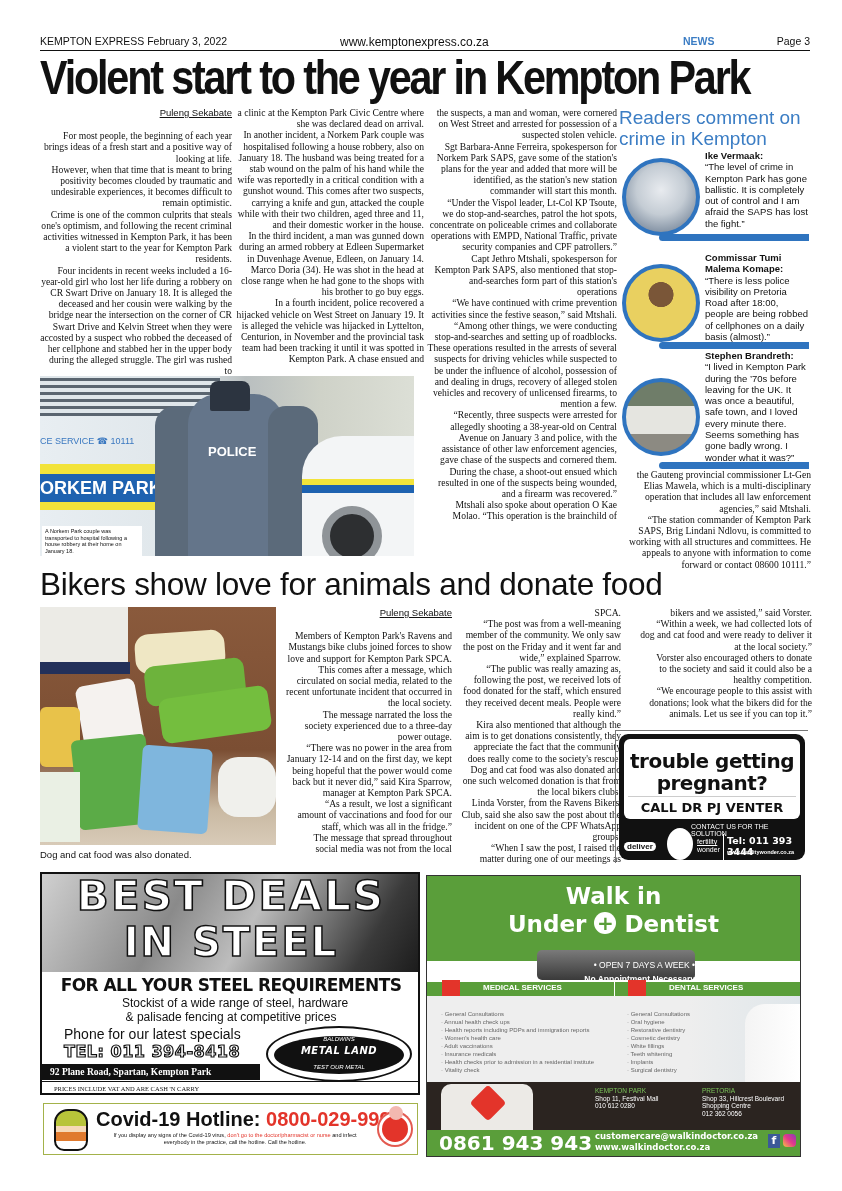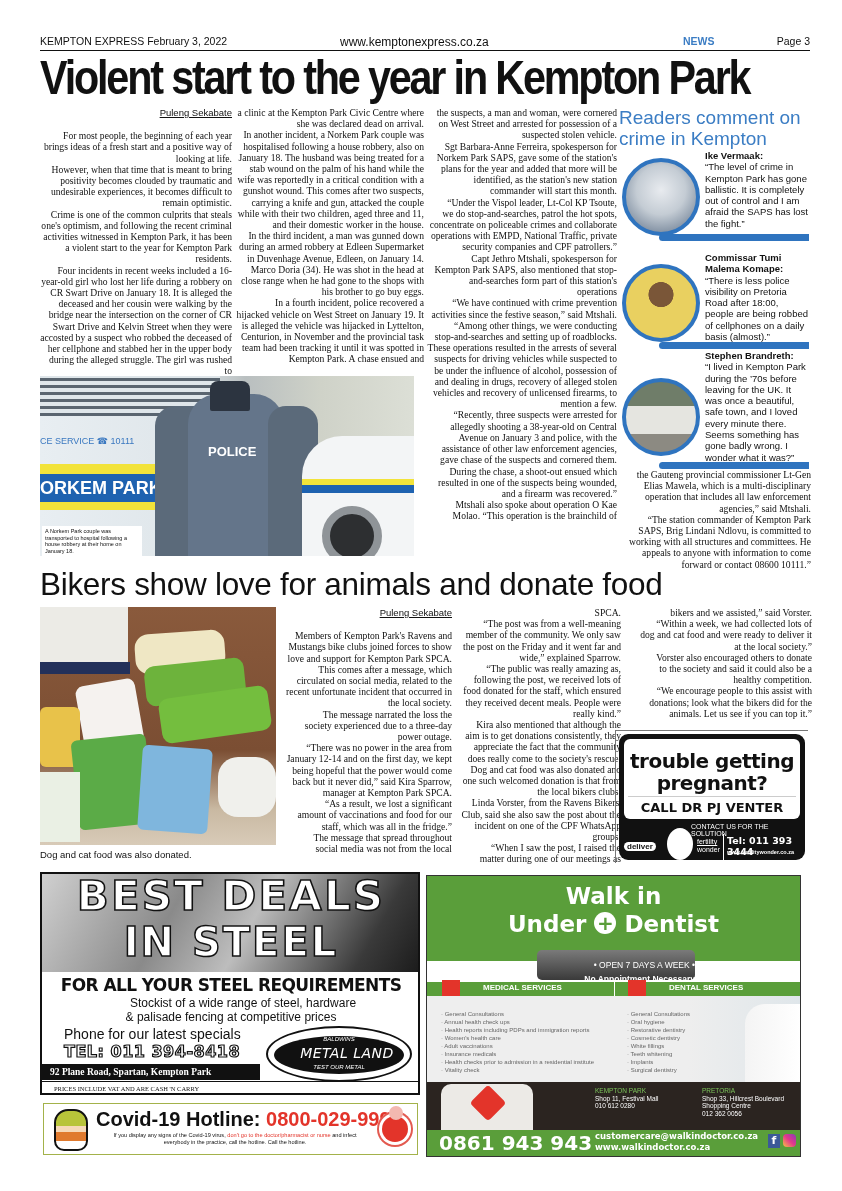--- a/index.html
+++ b/index.html
@@ -167,30 +167,30 @@
     <div style="position:absolute;left:108px;top:101px;color:#fff;font-family:'DejaVu Sans',sans-serif;font-weight:bold;font-size:9.5px">Tel: 011 393 3444</div>
     <div style="position:absolute;left:108px;top:115px;color:#fff;font-family:'Liberation Sans',sans-serif;font-weight:bold;font-size:5.5px">www.fertilitywonder.co.za</div>
   </div>
 </div>
 
 <div class="ad" style="left:40px;top:872px;width:380px;height:223px;border:2px solid #111;background:#fff;overflow:hidden">
   <div style="position:absolute;left:0;top:0;right:0;height:98px;background:linear-gradient(120deg,#d0d0d0 0,#8a8a8a 35%,#bdbdbd 55%,#3a3a3a 85%,#1c1c1c 100%)"></div>
   <div style="position:absolute;left:0;top:0;width:378px;text-align:center;font-family:'DejaVu Sans',sans-serif;font-weight:900;font-size:40px;line-height:44px;color:#fff;letter-spacing:2px;-webkit-text-stroke:1.5px #111;transform:scaleX(1.05)">BEST DEALS</div>
   <div style="position:absolute;left:0;top:46px;width:378px;text-align:center;font-family:'DejaVu Sans',sans-serif;font-weight:900;font-size:40px;line-height:44px;color:#fff;letter-spacing:2px;-webkit-text-stroke:1.5px #111">IN STEEL</div>
   <div style="position:absolute;left:0;top:101px;width:378px;text-align:center;font-family:'DejaVu Sans',sans-serif;font-weight:bold;font-size:17px;line-height:20px;letter-spacing:-0.6px">FOR ALL YOUR STEEL REQUIREMENTS</div>
-  <div style="position:absolute;left:12px;top:123px;width:378px;text-align:center;font-family:'Liberation Sans',sans-serif;font-size:12px;line-height:13px">Stockist of a wide range of steel, hardware</div>
+  <div style="position:absolute;left:4px;top:123px;width:378px;text-align:center;font-family:'Liberation Sans',sans-serif;font-size:12px;line-height:13px">Stockist of a wide range of steel, hardware</div>
   <div style="position:absolute;left:0;top:137px;width:378px;text-align:center;font-family:'Liberation Sans',sans-serif;font-size:12px;line-height:13px">&amp; palisade fencing at competitive prices</div>
   <div style="position:absolute;left:22px;top:152px;font-family:Liberation Sans, sans-serif;font-size:14px;line-height:16px">Phone for our latest specials</div>
   <div style="position:absolute;left:22px;top:169px;font-family:'DejaVu Sans',sans-serif;font-weight:900;font-size:16px;line-height:18px;color:#fff;-webkit-text-stroke:1.2px #111;letter-spacing:0.5px">TEL: 011 394-8418</div>
   <div style="position:absolute;left:0;top:190px;width:218px;height:16px;background:#111;color:#fff;font-family:'Liberation Serif',serif;font-weight:bold;font-size:9.5px;line-height:16px;padding-left:8px">92 Plane Road, Spartan, Kempton Park</div>
   <div style="position:absolute;left:0;top:207px;width:378px;height:14px;font-family:'Liberation Serif',serif;font-size:6.5px;line-height:14px;padding-left:12px;border-top:1px solid #111">PRICES INCLUDE VAT AND ARE CASH 'N CARRY</div>
   <div style="position:absolute;left:224px;top:152px;width:146px;height:56px;border:2px solid #111;border-radius:50%;background:#fff">
     <div style="position:absolute;left:6px;top:8px;width:130px;height:38px;background:#111;border-radius:50%"></div>
     <div style="position:absolute;left:0;top:8px;width:142px;text-align:center;color:#fff;font-family:'Liberation Sans',sans-serif;font-style:italic;font-size:6px">BALDWINS</div>
-    <div style="position:absolute;left:0;top:17px;width:158px;text-align:center;color:#fff;font-family:'DejaVu Sans',sans-serif;font-weight:400;font-style:italic;font-size:14px;letter-spacing:0.5px">METAL LAND</div>
+    <div style="position:absolute;left:0;top:17px;width:142px;text-align:center;color:#fff;font-family:'DejaVu Sans',sans-serif;font-weight:700;font-style:italic;font-size:10px;letter-spacing:0.5px">METAL LAND</div>
     <div style="position:absolute;left:0;top:36px;width:142px;text-align:center;color:#fff;font-family:'Liberation Sans',sans-serif;font-style:italic;font-size:6px">TEST OUR METAL</div>
   </div>
 </div>
 
 <div class="ad" style="left:43px;top:1103px;width:375px;height:52px;border:1.5px solid #a3b24a;background:#fff">
   <div style="position:absolute;left:10px;top:5px;width:34px;height:42px;border-radius:14px 14px 10px 10px;background:linear-gradient(180deg,#b8c43a 0 40%,#f6d9b8 40% 55%,#e07a2e 55% 80%,#fff 80%);border:2px solid #111"></div>
   <div style="position:absolute;left:52px;top:3px;font-family:'Liberation Sans',sans-serif;font-weight:bold;font-size:20px;line-height:24px;white-space:nowrap">
     <span>Covid-19 Hotline:</span>
     <span style="color:#e3342a">0800-029-999</span>
   </div>

